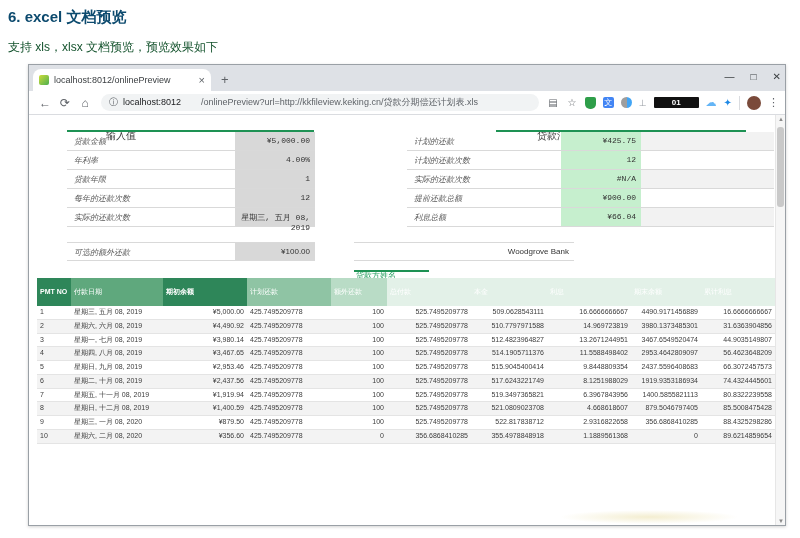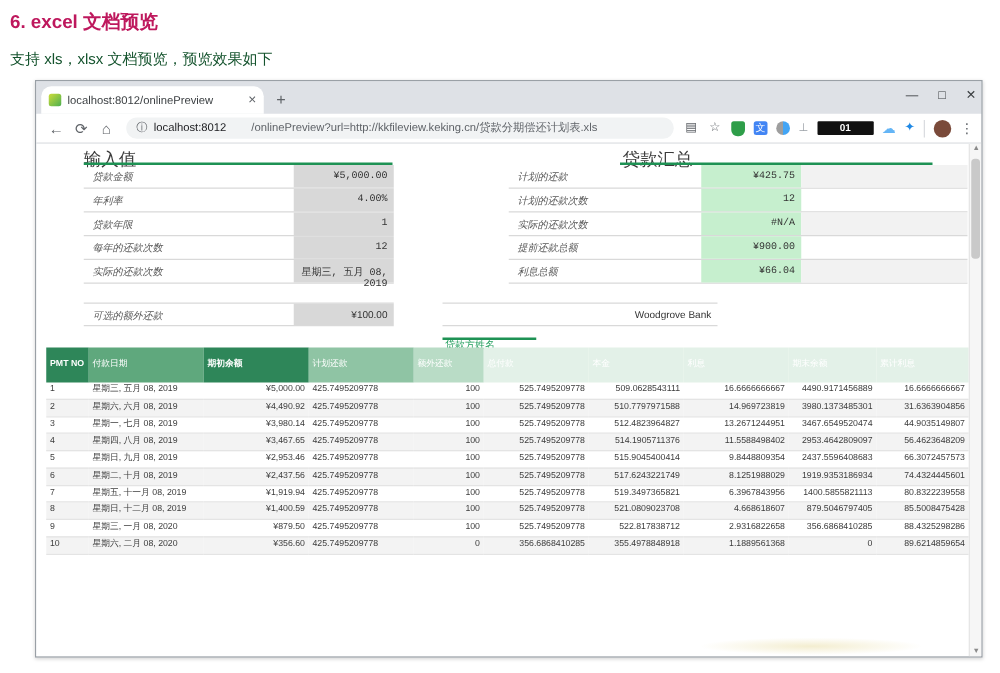--- a/index.html
+++ b/index.html
@@ -1,21 +1,21 @@
 <!DOCTYPE html>
 <html><head>
 <meta charset="utf-8">
 <style>
   * { margin:0; padding:0; box-sizing:border-box; }
   html,body { background:#fff; }
   body { font-family:"Liberation Sans","DejaVu Sans",sans-serif; }
   .page { position:relative; width:800px; height:538px; background:#fff; overflow:hidden; }
 
   
-  .doc-heading { position:absolute; left:8px; top:8px; font-size:15px; font-weight:bold; color:#be185d; }
+  .doc-heading { position:absolute; left:8px; top:8px; font-size:15px; font-weight:bold; color:#0c4a6e; }
   .doc-subtitle { position:absolute; left:8px; top:39px; font-size:12px; color:#14532d; }
 
   
   .bwin { position:absolute; left:28px; top:64px; width:758px; height:462px;
           border:1px solid #9aa0a6; background:#dee1e6; box-shadow:0 1px 3px rgba(0,0,0,.18); }
   .titlebar { position:absolute; left:0; top:0; width:100%; height:26px; background:#dee1e6;padding-left:46px; }
   .tab { position:absolute; left:4px; top:4px; width:178px; height:22px; background:#fff;
          border-radius:8px 8px 0 0; display:flex; align-items:center; padding:0 6px; }
   .favicon { width:10px; height:10px; border-radius:2px; flex:0 0 10px;
              background:linear-gradient(135deg,#cddc39,#4caf50); margin-right:5px; }
@@ -46,21 +46,21 @@
                line-height:11px; text-align:center; border-radius:1px; padding:0 18px; }
   .ext-cloud { color:#64b5f6; font-size:11px; }
   .ext-bird { color:#1e88e5; font-size:10px; }
   .tb-sep { width:1px; height:14px; background:#dadce0; }
   .avatar { width:14px; height:14px; border-radius:50%; background:#7a4a3a; }
   .dots { color:#5f6368; font-size:11px; letter-spacing:0; }
 
   
   .content { position:absolute; left:0; top:50px; width:756px; height:410px; background:#fff; overflow:hidden; }
 
-  .sec-title { position:absolute; top:4px; font-size:14px; color:#3a3a3a; }
+  .sec-title { position:absolute; top:14px; font-size:10px; color:#3a3a3a;margin-left:39px; }
   .sec-underline { position:absolute; top:15px; height:2px; background:#1e9254; }
 
   .kv-table { position:absolute; top:17px;font-family:Liberation Mono, monospace; }
   .kv-row { display:flex; height:19px; border-bottom:1px solid #d9d9d9; align-items:stretch; }
   .kv-label { flex:1; font-size:8px; font-style:italic; color:#595959; padding:4px 0 0 7px; }
   .kv-val { width:80px; background:#d8d8d8; font-size:8px; color:#333; text-align:right; padding:4px 5px 0 0; }
   .kv-val.green { background:#c6efce; }
   .kv-stripe { width:133px; }
   .kv-stripe.g { background:#f2f2f2; }
 

